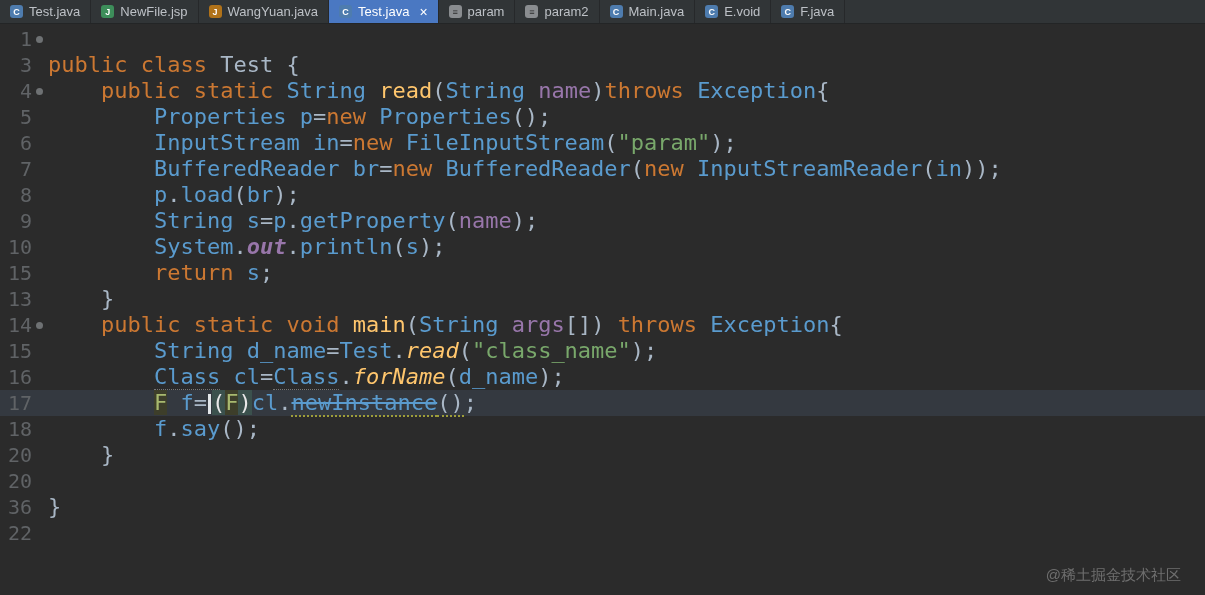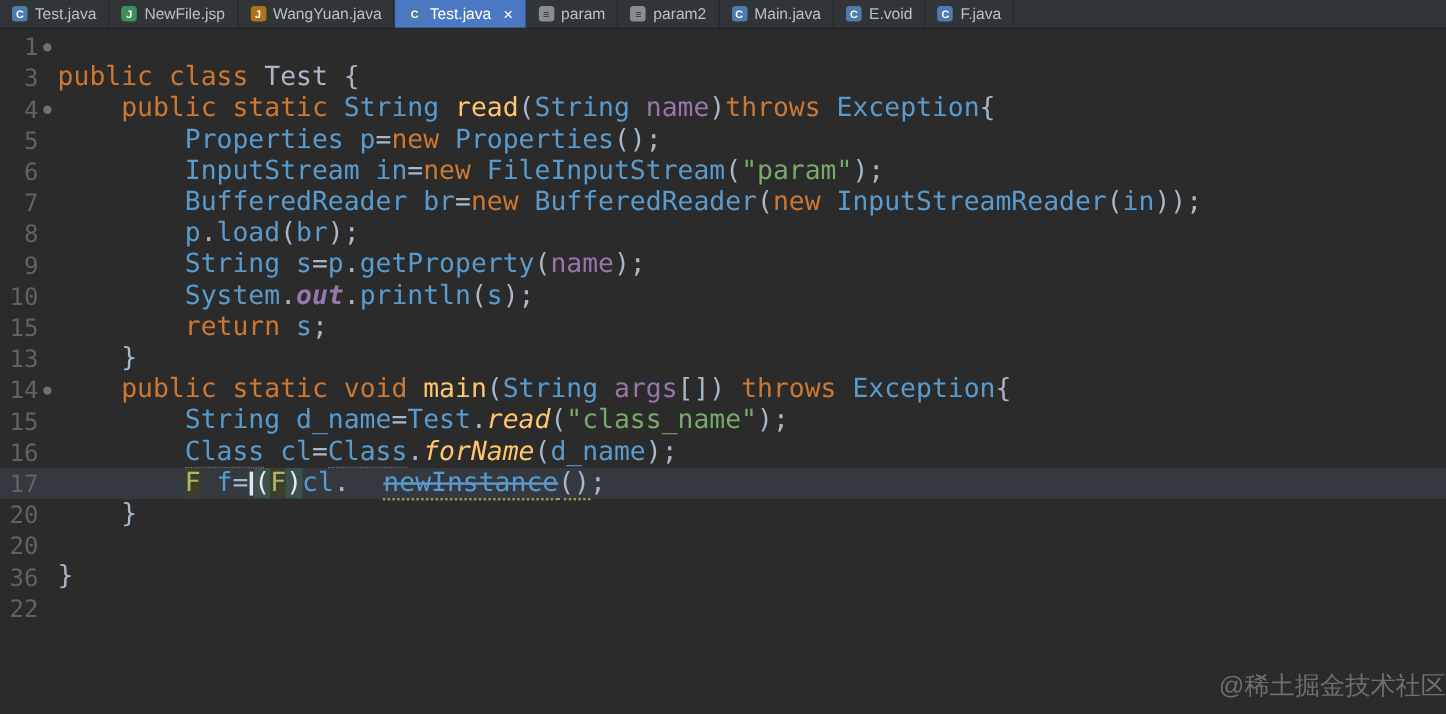--- a/index.html
+++ b/index.html
@@ -63,37 +63,37 @@
   .tk-kw    { color: var(--keyword, #CC7832); }
   .tk-pl    { color: var(--plain, #A9B7C6); }
   .tk-id    { color: var(--identifier, #5A9BCE); }
   .tk-str   { color: var(--string, #79A86B); }
   .tk-mdecl { color: var(--method-decl, #FFC66D); }
   .tk-smeth { color: var(--static-method, #FFC66D); font-style:italic; }
   .tk-fld   { color: var(--field, #9876AA); font-style:italic; font-weight:bold; }
   .tk-prm   { color: var(--parameter, #9876AA); }
   .tk-idw   { color: var(--identifier, #5A9BCE); border-bottom:1px dotted #777; }
   .tk-dep   { color: var(--identifier, #5A9BCE); text-decoration:line-through;
-              border-bottom:2px dotted var(--warn-underline, #9D9D3A);margin-left:28px; }
+              border-bottom:2px dotted var(--warn-underline, #9D9D3A); }
   .tk-wav   { color: var(--plain, #A9B7C6);
               border-bottom:2px dotted var(--warn-underline, #9D9D3A); }
   .tk-brhl  { color:#E8E8E8; background: var(--brace-match-bg, #3B514D); }
   .tk-fhl   { color:#A8B96F; background: var(--occurrence-bg, #3D3E2A); }
   .caret {
     display:inline-block; width:3px; height:20px;
     background:#E2E6E9; vertical-align:middle; margin:0 1px;
   }
   .fold-box {
     display:inline-block; width:12px; height:16px;
     border:1px solid #9B9B9B; margin-left:6px; vertical-align:middle;
   }
   
   .watermark {
-    position:absolute; right:0; bottom:10px;
-    color:#6E6E6E; font-size:21px;
+    position:absolute; right:24px; bottom:10px;
+    color:#6E6E6E; font-size:15px;
   }
 </style>
 </head>
 <body>
 
 <div class="window">
   <div class="tab-bar" id="tab-bar">
       <div class="tab">
         <span class="ficon java">C</span>
         <span>Test.java</span>
@@ -141,19 +141,20 @@
       <div class="code-line"><span class="gutter"><span class="gnum">7</span><span class="gdotslot"></span></span><span class="code-text"><span class="tk-pl">        </span><span class="tk-id">BufferedReader</span><span class="tk-pl"> </span><span class="tk-id">br</span><span class="tk-pl">=</span><span class="tk-kw">new</span><span class="tk-pl"> </span><span class="tk-id">BufferedReader</span><span class="tk-pl">(</span><span class="tk-kw">new</span><span class="tk-pl"> </span><span class="tk-id">InputStreamReader</span><span class="tk-pl">(</span><span class="tk-id">in</span><span class="tk-pl">));</span></span></div>
       <div class="code-line"><span class="gutter"><span class="gnum">8</span><span class="gdotslot"></span></span><span class="code-text"><span class="tk-pl">        </span><span class="tk-id">p</span><span class="tk-pl">.</span><span class="tk-id">load</span><span class="tk-pl">(</span><span class="tk-id">br</span><span class="tk-pl">);</span></span></div>
       <div class="code-line"><span class="gutter"><span class="gnum">9</span><span class="gdotslot"></span></span><span class="code-text"><span class="tk-pl">        </span><span class="tk-id">String</span><span class="tk-pl"> </span><span class="tk-id">s</span><span class="tk-pl">=</span><span class="tk-id">p</span><span class="tk-pl">.</span><span class="tk-id">getProperty</span><span class="tk-pl">(</span><span class="tk-prm">name</span><span class="tk-pl">);</span></span></div>
       <div class="code-line"><span class="gutter"><span class="gnum">10</span><span class="gdotslot"></span></span><span class="code-text"><span class="tk-pl">        </span><span class="tk-id">System</span><span class="tk-pl">.</span><span class="tk-fld">out</span><span class="tk-pl">.</span><span class="tk-id">println</span><span class="tk-pl">(</span><span class="tk-id">s</span><span class="tk-pl">);</span></span></div>
       <div class="code-line"><span class="gutter"><span class="gnum">15</span><span class="gdotslot"></span></span><span class="code-text"><span class="tk-pl">        </span><span class="tk-kw">return</span><span class="tk-pl"> </span><span class="tk-id">s</span><span class="tk-pl">;</span></span></div>
       <div class="code-line"><span class="gutter"><span class="gnum">13</span><span class="gdotslot"></span></span><span class="code-text"><span class="tk-pl">    }</span></span></div>
       <div class="code-line"><span class="gutter"><span class="gnum">14</span><span class="gdotslot"><span class="gdot"></span></span></span><span class="code-text"><span class="tk-pl">    </span><span class="tk-kw">public</span><span class="tk-pl"> </span><span class="tk-kw">static</span><span class="tk-pl"> </span><span class="tk-kw">void</span><span class="tk-pl"> </span><span class="tk-mdecl">main</span><span class="tk-pl">(</span><span class="tk-id">String</span><span class="tk-pl"> </span><span class="tk-prm">args</span><span class="tk-pl">[]) </span><span class="tk-kw">throws</span><span class="tk-pl"> </span><span class="tk-id">Exception</span><span class="tk-pl">{</span></span></div>
       <div class="code-line"><span class="gutter"><span class="gnum">15</span><span class="gdotslot"></span></span><span class="code-text"><span class="tk-pl">        </span><span class="tk-id">String</span><span class="tk-pl"> </span><span class="tk-id">d_name</span><span class="tk-pl">=</span><span class="tk-id">Test</span><span class="tk-pl">.</span><span class="tk-smeth">read</span><span class="tk-pl">(</span><span class="tk-str">"class_name"</span><span class="tk-pl">);</span></span></div>
       <div class="code-line"><span class="gutter"><span class="gnum">16</span><span class="gdotslot"></span></span><span class="code-text"><span class="tk-pl">        </span><span class="tk-idw">Class</span><span class="tk-pl"> </span><span class="tk-id">cl</span><span class="tk-pl">=</span><span class="tk-idw">Class</span><span class="tk-pl">.</span><span class="tk-smeth">forName</span><span class="tk-pl">(</span><span class="tk-id">d_name</span><span class="tk-pl">);</span></span></div>
       <div class="code-line current"><span class="gutter"><span class="gnum">17</span><span class="gdotslot"></span></span><span class="code-text"><span class="tk-pl">        </span><span class="tk-fhl">F</span><span class="tk-pl"> </span><span class="tk-id">f</span><span class="tk-pl">=</span><span class="caret"></span><span class="tk-brhl">(</span><span class="tk-fhl">F</span><span class="tk-brhl">)</span><span class="tk-id">cl</span><span class="tk-pl">.</span><span class="tk-dep">newInstance</span><span class="tk-wav">()</span><span class="tk-pl">;</span></span></div>
+      <div class="code-line"><span class="gutter"><span class="gnum">18</span><span class="gdotslot"></span></span><span class="code-text"><span class="tk-pl">        </span><span class="tk-id">f</span><span class="tk-pl">.</span><span class="tk-id">say</span><span class="tk-pl">();</span></span></div>
       <div class="code-line"><span class="gutter"><span class="gnum">20</span><span class="gdotslot"></span></span><span class="code-text"><span class="tk-pl">    }</span></span></div>
       <div class="code-line"><span class="gutter"><span class="gnum">20</span><span class="gdotslot"></span></span><span class="code-text"></span></div>
       <div class="code-line"><span class="gutter"><span class="gnum">36</span><span class="gdotslot"></span></span><span class="code-text"><span class="tk-pl">}</span></span></div>
       <div class="code-line"><span class="gutter"><span class="gnum">22</span><span class="gdotslot"></span></span><span class="code-text"></span></div>
     </div>
   <div class="watermark">@稀土掘金技术社区</div>
 </div>
 
 </body></html>

